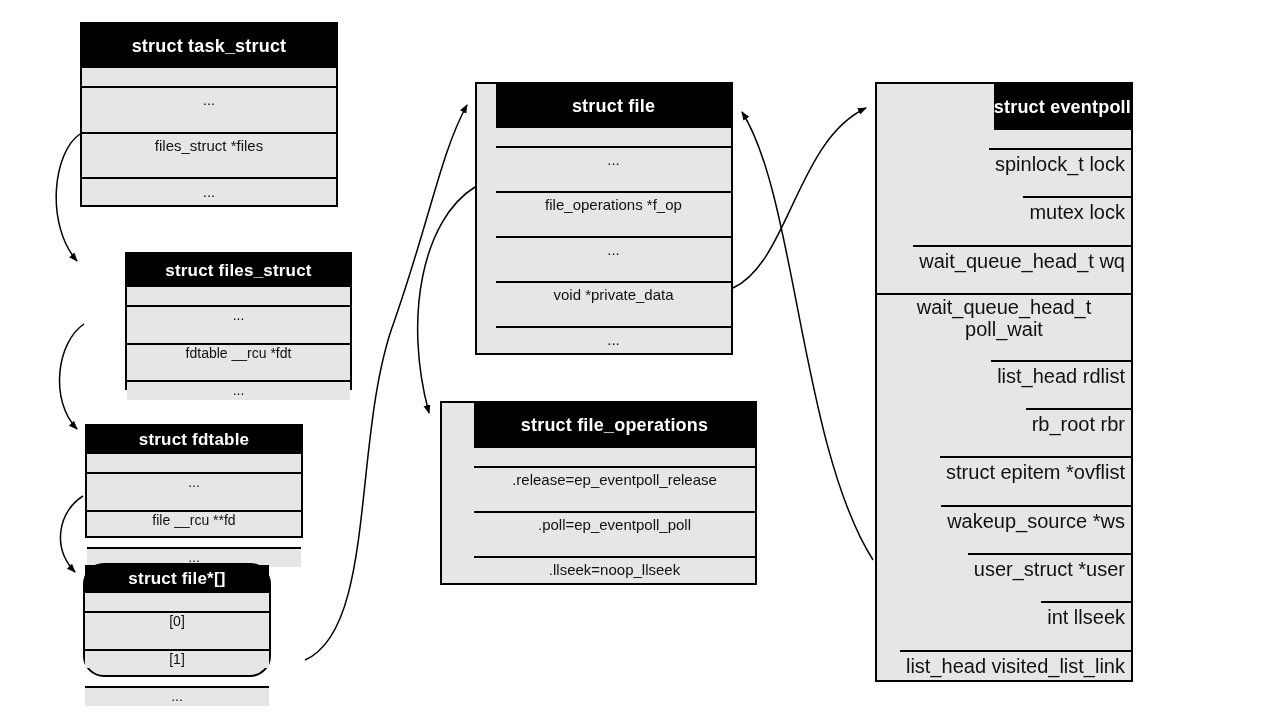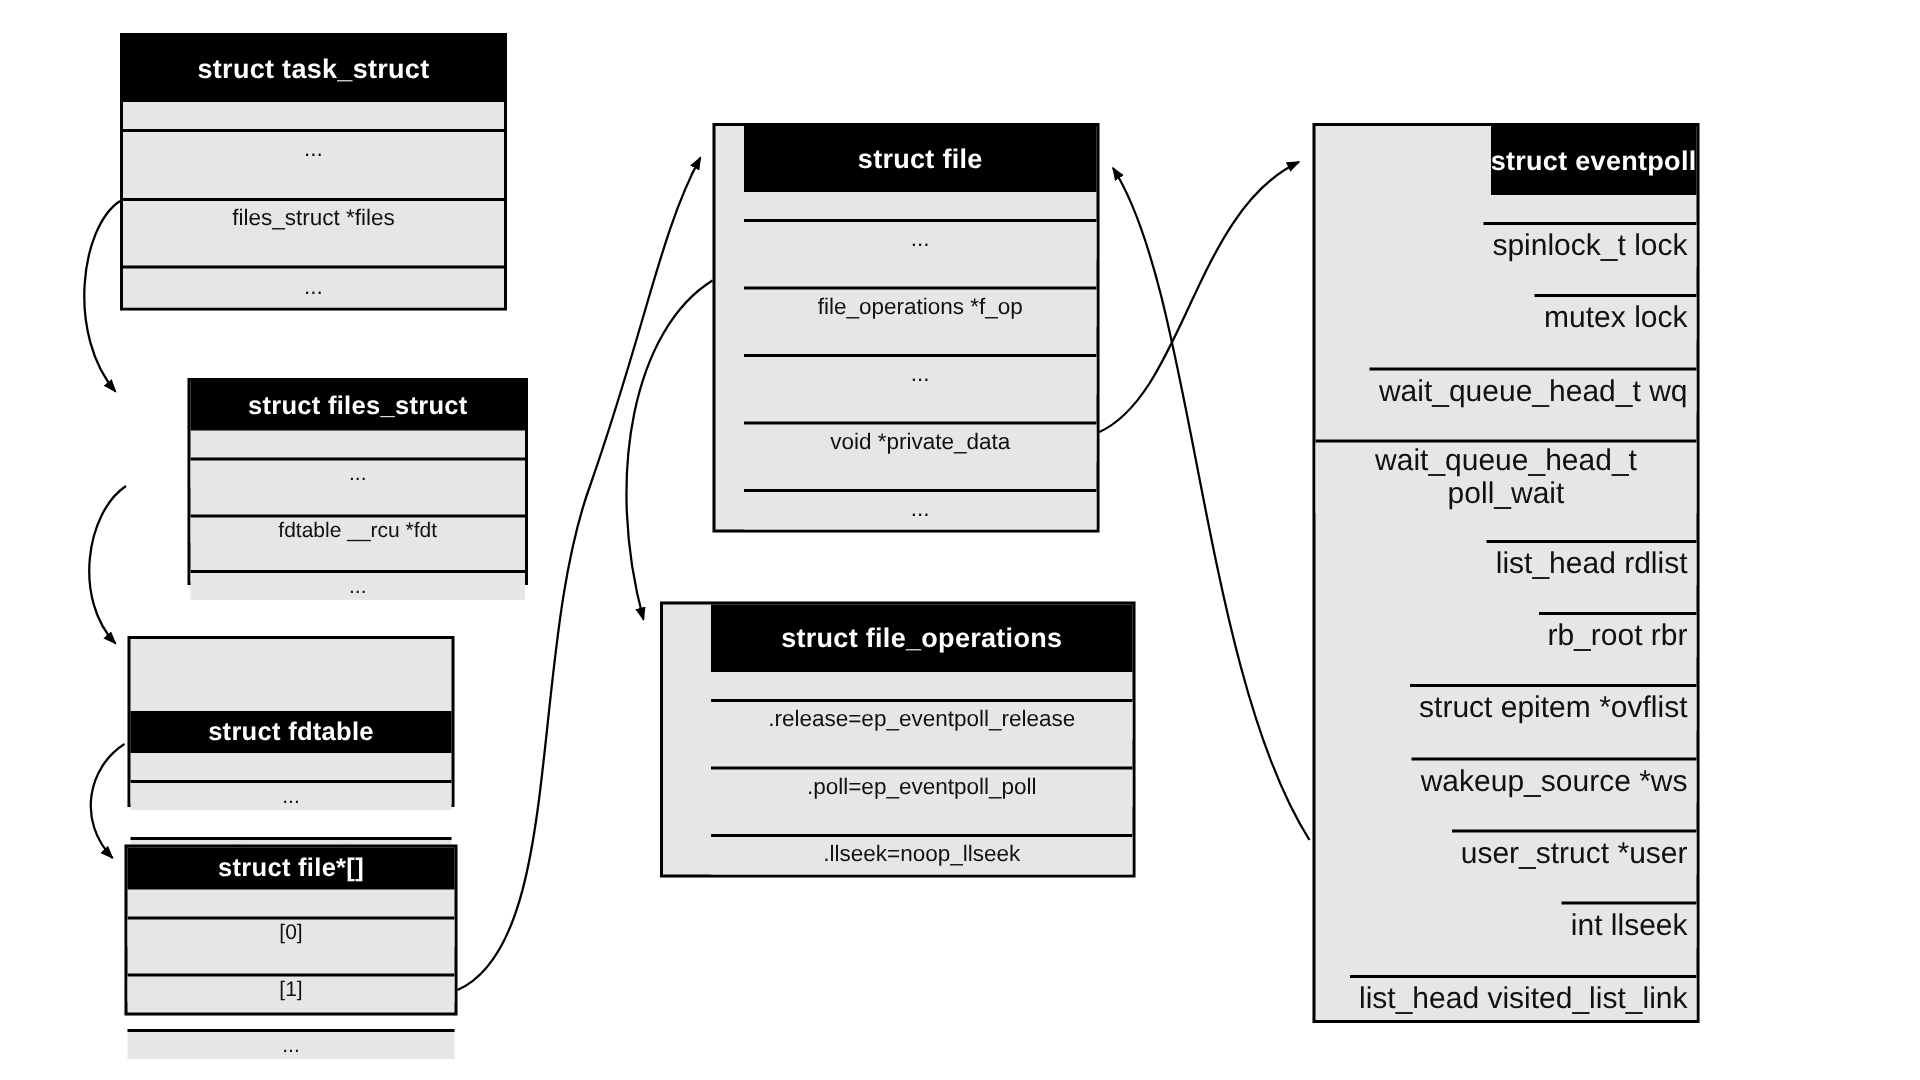--- a/index.html
+++ b/index.html
@@ -50,22 +50,22 @@
   }
   .small .row{font-size:14px;}
   .small .hdr{font-size:17px;}
 
   
   #box-task-struct      {left:80px;  top:22px;  width:258px; height:185px;}
   #box-task-struct .hdr {height:44px;}
   #box-files-struct     {left:85px;  top:252px; width:227px; height:138px;margin-left:40px;}
   #box-files-struct .hdr{height:33px;}
   #box-fdtable          {left:85px;  top:424px; width:218px; height:114px;}
-  #box-fdtable .hdr     {height:28px;margin-top:48px;}
-  #box-file-array       {left:83px;  top:563px; width:222px; height:114px;}
+  #box-fdtable .hdr     {height:28px;}
+  #box-file-array       {left:83px;  top:563px; width:188px; height:114px;border-radius:21px;}
   #box-file-array .hdr  {height:28px;}
   #box-file             {left:475px; top:82px;  width:258px; height:273px;padding-left:19px;}
   #box-file .hdr        {height:44px;}
   #box-file-operations      {left:440px; top:401px; width:317px; height:184px;padding-left:32px;}
   #box-file-operations .hdr {height:45px;}
   #box-eventpoll        {left:875px; top:82px;  width:258px; height:600px;align-items:flex-end;}
   #box-eventpoll .hdr   {height:46px;}
   #box-eventpoll .row   {font-size:20px;}
 
   #arrows{

